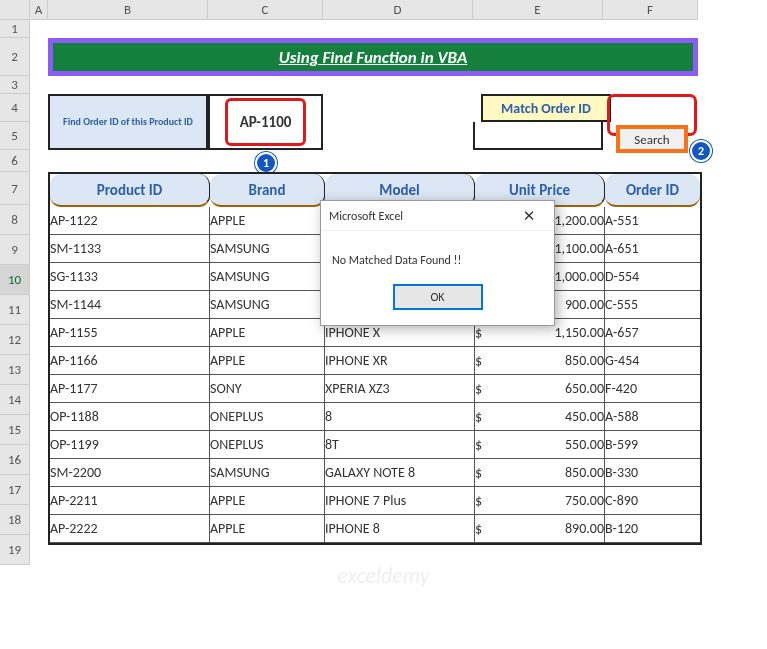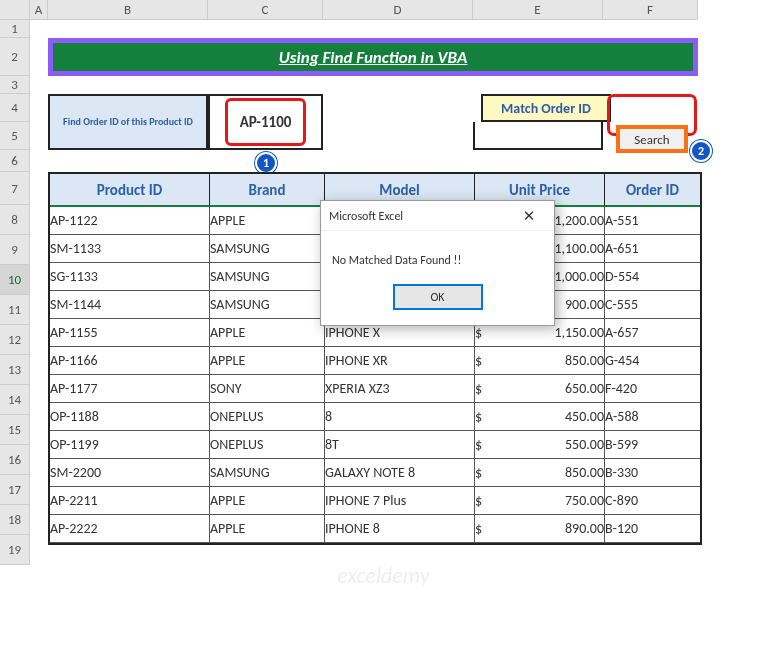--- a/index.html
+++ b/index.html
@@ -195,22 +195,23 @@
   .dhead {
     background: #dbe7f4;
     color: #2d5fa6;
     font-weight: bold;
     font-size: 15px;
     height: 33px;
     display: flex;
     align-items: center;
     justify-content: center;
     border-right: 1px solid #222;
-    border-bottom: 2px solid #15803d;
+    border-bottom: 2px solid #a16207;
     text-align: center;
+    border-radius: 11px;
   }
   .dcell {
     height: 28px;
     border-right: 1px solid #555;
     border-bottom: 1px solid #555;
     display: flex;
     align-items: center;
     padding: 0 0;
     font-size: 14px;
   }

